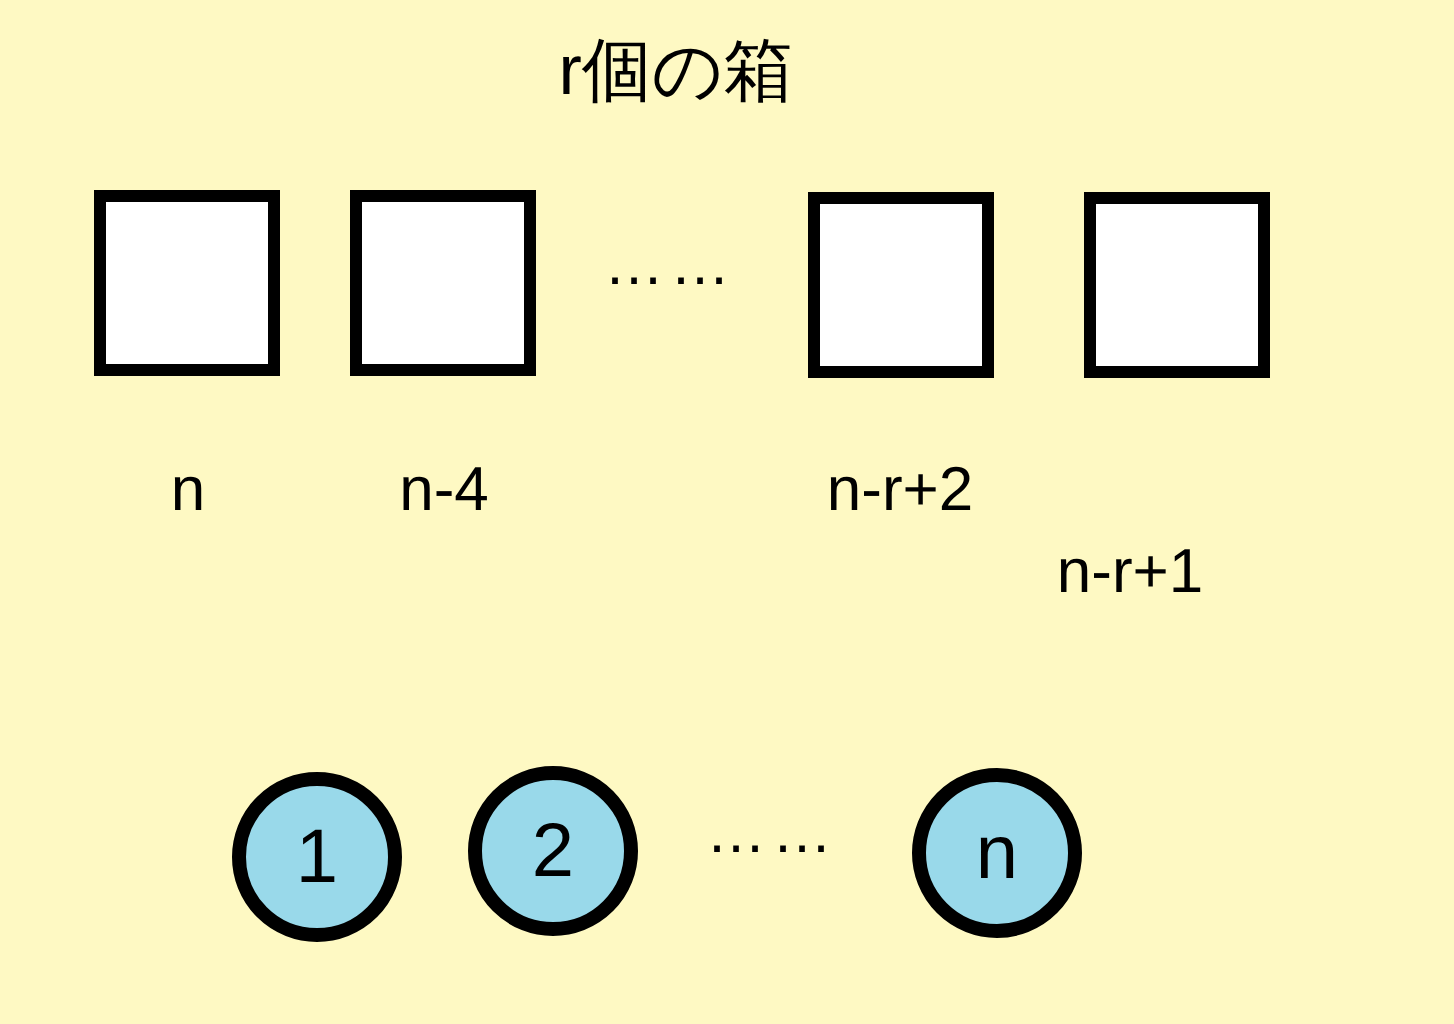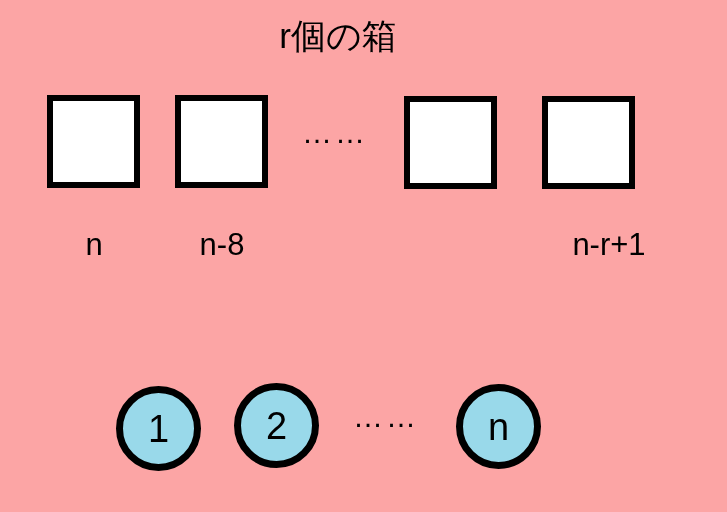--- a/index.html
+++ b/index.html
@@ -4,21 +4,21 @@
 <style>
   html, body {
     margin: 0;
     padding: 0;
     background: #ffffff;
   }
   #stage {
     position: relative;
     width: 727px;
     height: 512px;
-    background: #fca5a5;
+    background: #fef9c3;
     font-family: "Liberation Sans", "DejaVu Sans", sans-serif;
     color: #000000;
     overflow: hidden;
   }
   .section-title {
     position: absolute;
     width: 300px;
     text-align: center;
     font-size: 35px;
     line-height: 40px;
@@ -59,21 +59,21 @@
     width: 140px;
     text-align: center;
     font-size: 31px;
     line-height: 38px;
     color: #000000;
     white-space: nowrap;
   }
   #box-label-1 { left: 24px; }
   #box-label-2 { left: 152px; }
   #box-label-3 { left: 380px; }
-  #box-label-4 { left: 539px; }
+  #box-label-4 { left: 495px; margin-top: 41px; }
 
   .ball {
     position: absolute;
     width: 71px;
     height: 71px;
     border: 7px solid #000000;
     border-radius: 50%;
     background: #99d9ea;
     display: flex;
     align-items: center;
@@ -95,21 +95,22 @@
 
   <div id="boxes-title" class="section-title">r個の箱</div>
 
   <div id="box-1" class="box"></div>
   <div id="box-2" class="box"></div>
   <div id="box-ellipsis" class="ellipsis">……</div>
   <div id="box-3" class="box"></div>
   <div id="box-4" class="box"></div>
 
   <div id="box-label-1" class="box-label">n</div>
-  <div id="box-label-2" class="box-label">n-8</div>
+  <div id="box-label-2" class="box-label">n-4</div>
+  <div id="box-label-3" class="box-label">n-r+2</div>
   <div id="box-label-4" class="box-label">n-r+1</div>
 
 
   <div id="ball-1" class="ball" style="background: rgb(153, 217, 234);">
     <span class="ball-label">1</span>
   </div>
   <div id="ball-2" class="ball" style="background: rgb(153, 217, 234);">
     <span class="ball-label">2</span>
   </div>
   <div id="ball-ellipsis" class="ellipsis">……</div>

